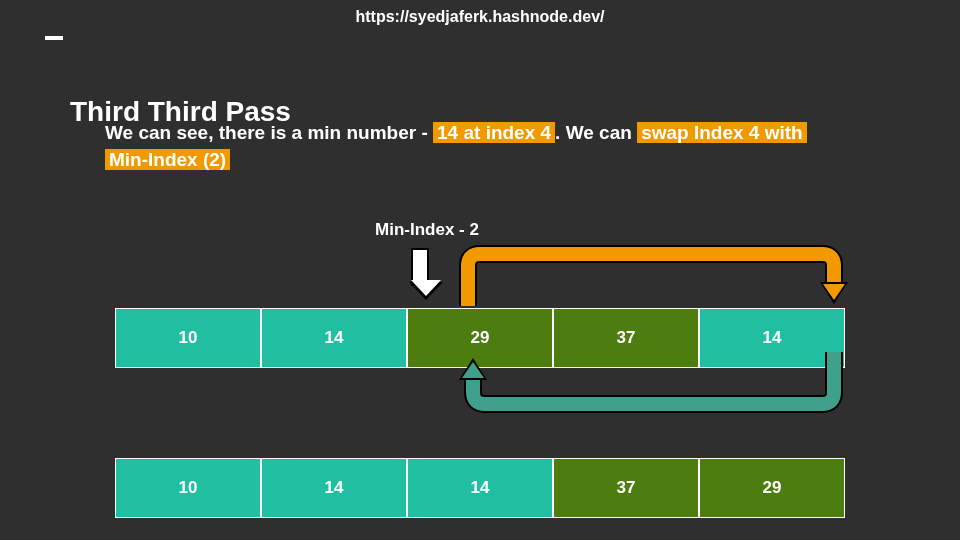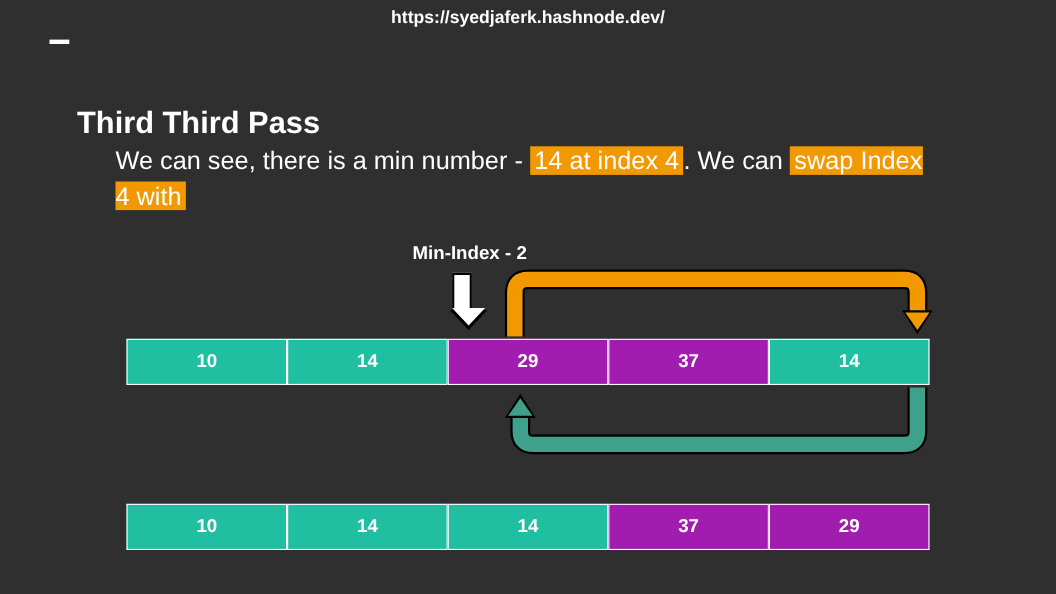--- a/index.html
+++ b/index.html
@@ -1,44 +1,44 @@
 <!DOCTYPE html>
 <html><head>
 <meta charset="utf-8">
 <style>
   html,body{margin:0;padding:0;width:960px;height:540px;background:#2f2f2f;font-family:'Arial Narrow',Arial,sans-serif;color:#fff;overflow:hidden;}
   .url{position:absolute;top:8px;left:0;right:0;text-align:center;font-weight:700;font-size:16px;font-stretch:condensed;}
   .home{position:absolute;top:36px;left:45px;width:18px;height:4px;background:#fff;}
   .title{position:absolute;top:96px;left:70px;font-weight:800;font-size:28px;font-stretch:condensed;}
-  .desc{position:absolute;top:130px;left:105px;right:105px;font-weight:400;font-size:23px;line-height:1.4;font-stretch:condensed;}
+  .desc{position:absolute;top:120px;left:105px;right:105px;font-weight:700;font-size:19px;line-height:1.4;font-stretch:condensed;}
   .chip{background:#F29900;padding:0 4px;}
   .minlabel{position:absolute;top:220px;left:375px;font-weight:800;font-size:17px;font-stretch:condensed;text-align:center;}
   .arrow-down{position:absolute;top:248px;left:411px;}
   .arrow-down .shaft{width:14px;height:34px;background:#fff;border:2px solid #000;margin:0 auto;}
   .arrow-down .head{width:0;height:0;border-left:15px solid transparent;border-right:15px solid transparent;border-top:16px solid #fff;margin-top:-2px;}
   .arrow-down .head-outline{position:absolute;top:34px;left:-2px;width:0;height:0;border-left:17px solid transparent;border-right:17px solid transparent;border-top:18px solid #000;}
   .orange-swap{position:absolute;top:244px;left:458px;width:393px;height:64px;}
   .orange-swap svg{display:block;}
   .teal-return{position:absolute;top:352px;left:455px;width:393px;height:64px;}
-  .array{position:absolute;left:115px;width:730px;height:42px;display:flex;}
+  .array{position:absolute;left:115px;width:730px;height:60px;display:flex;}
   .array.row1{top:308px;}
   .array.row2{top:458px;}
   .cell{flex:1;display:flex;align-items:center;justify-content:center;font-weight:800;font-size:17px;border:1px solid #fff;font-stretch:condensed;}
   .teal{background:#21BFA2;}
-  .orange{background:#a21caf;}
+  .orange{background:#4d7c0f;}
 </style>
 </head>
 <body>
 
 <div class="url">https://syedjaferk.hashnode.dev/</div>
 <div class="home"></div>
 <div class="title">Third Third Pass</div>
 
 <div class="desc">
-  <span>We can see, there is a min number - </span><span class="chip">14 at index 4</span><span>. We can </span><span class="chip">swap Index 4 with</span><span> </span><br>
+  <span>We can see, there is a min number - </span><span class="chip">14 at index 4</span><span>. We can </span><span class="chip">swap Index 4 with</span><span> </span><br><span class="chip">Min-Index (2)</span>
 </div>
 
 <div class="minlabel">Min-Index - 2</div>
 
 <div class="arrow-down">
   <div class="shaft"></div>
   <div class="head-outline"></div>
   <div class="head" style="position:absolute;top:34px;left:0;"></div>
 </div>
 

